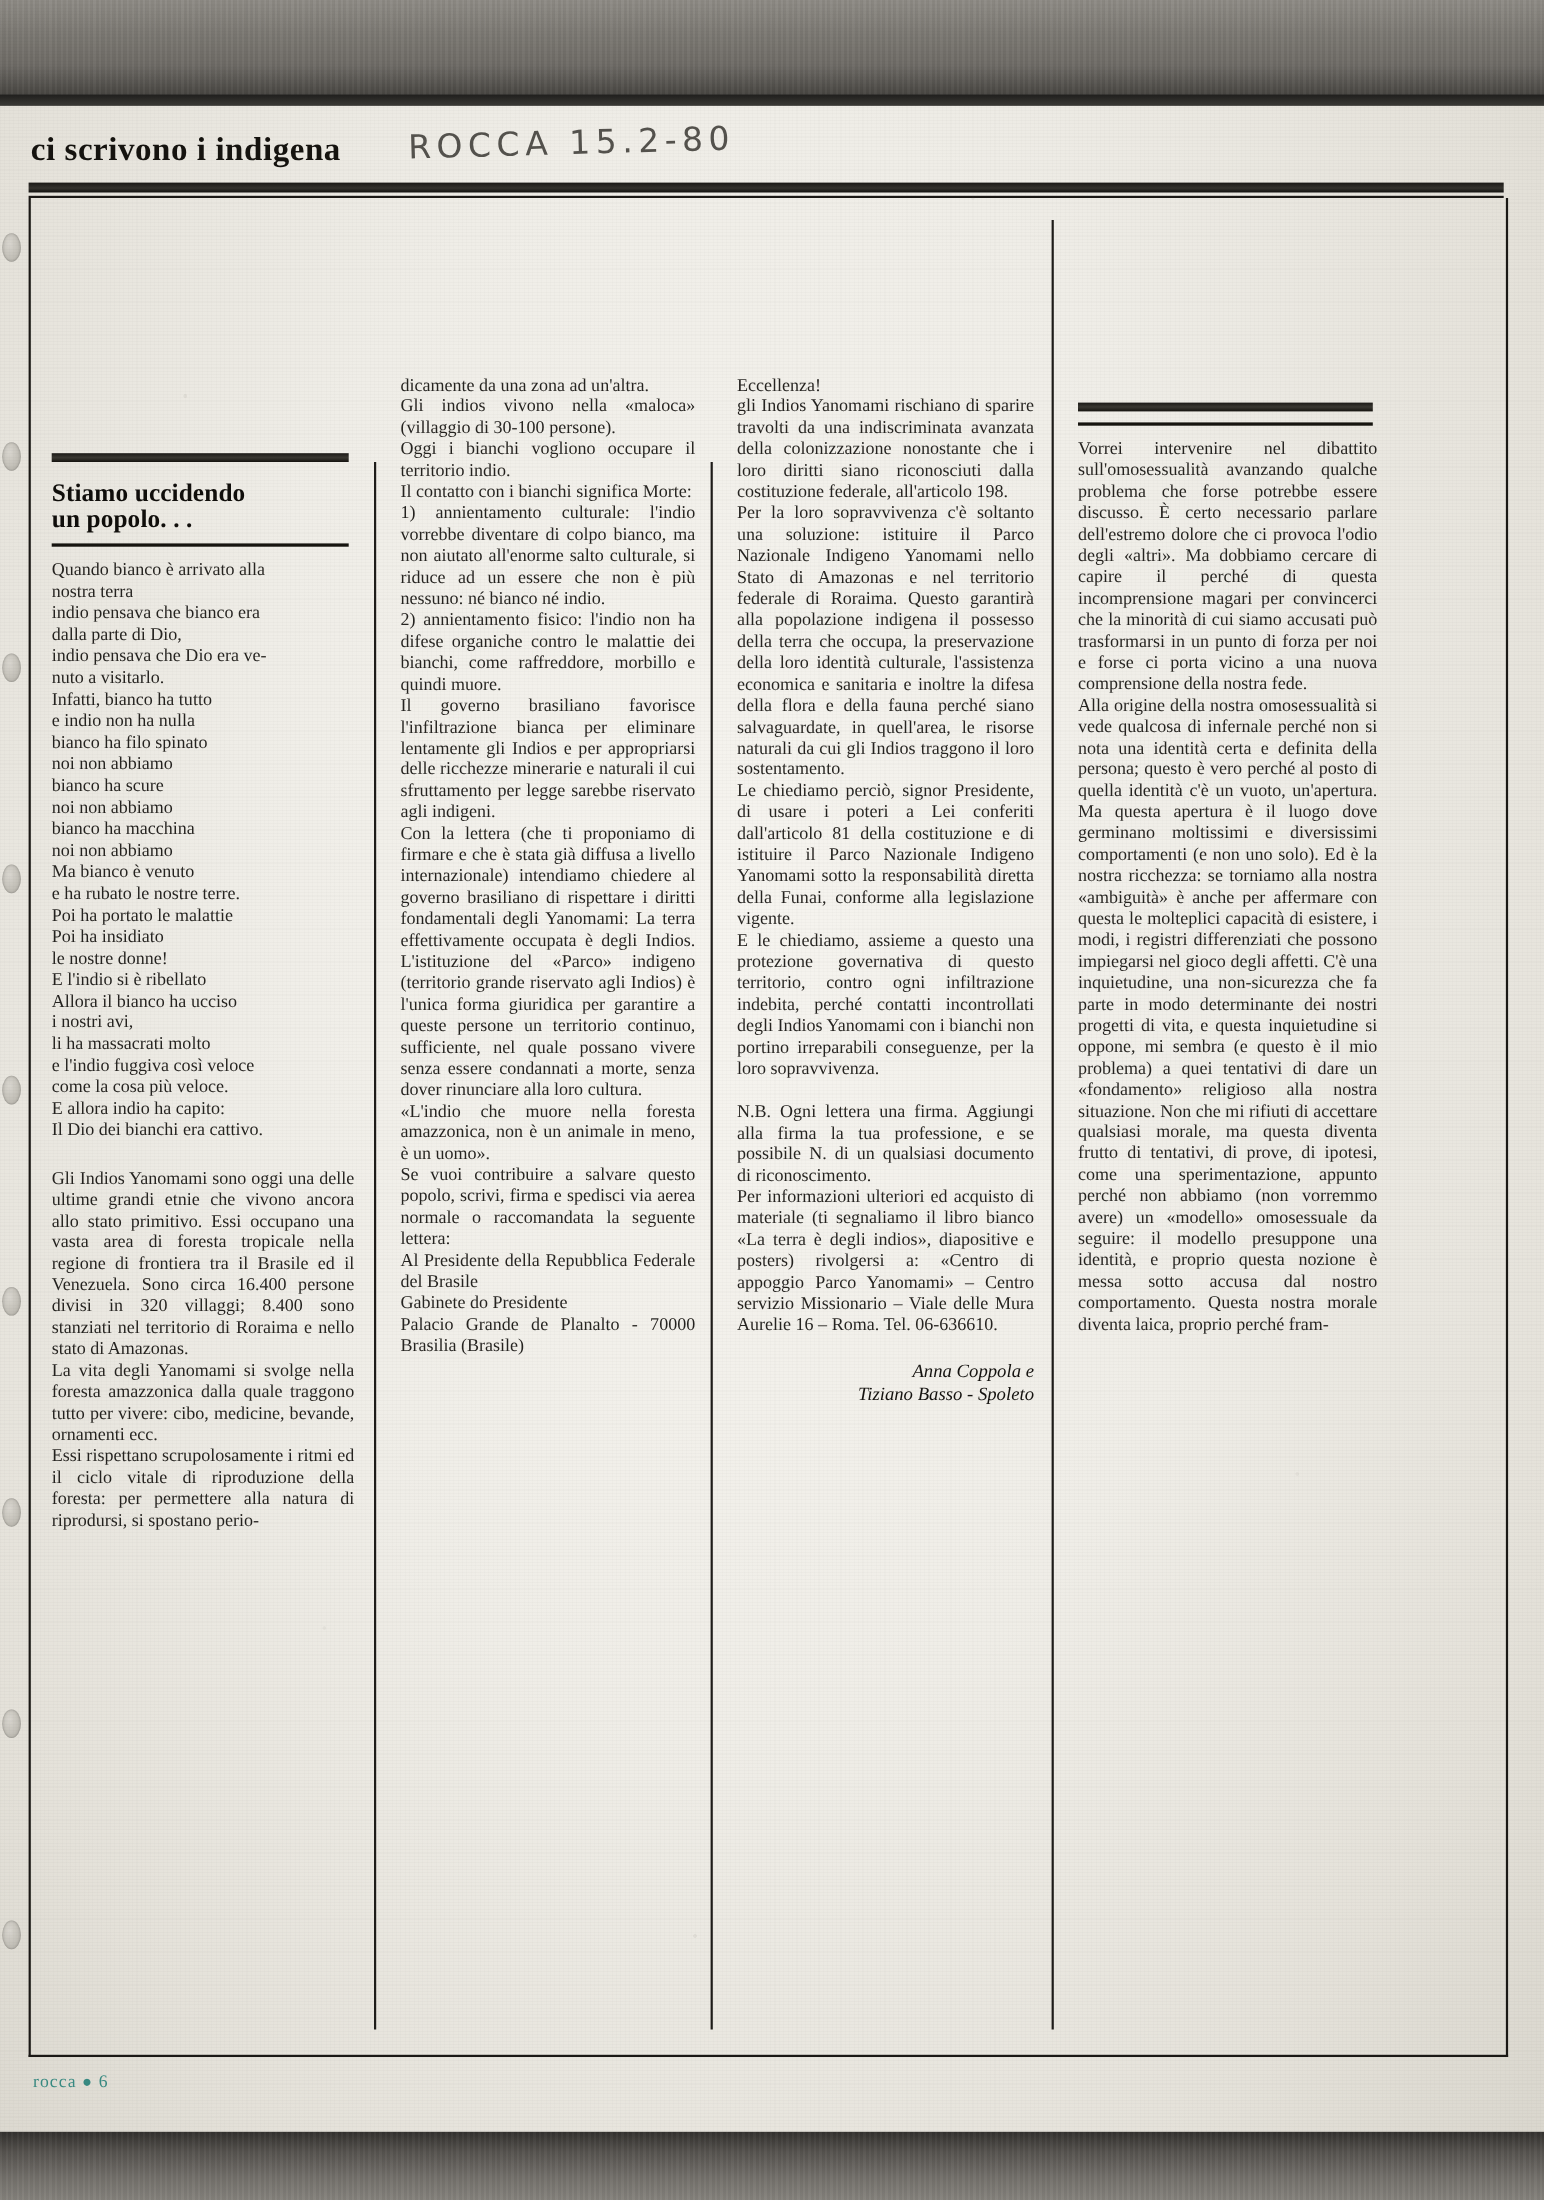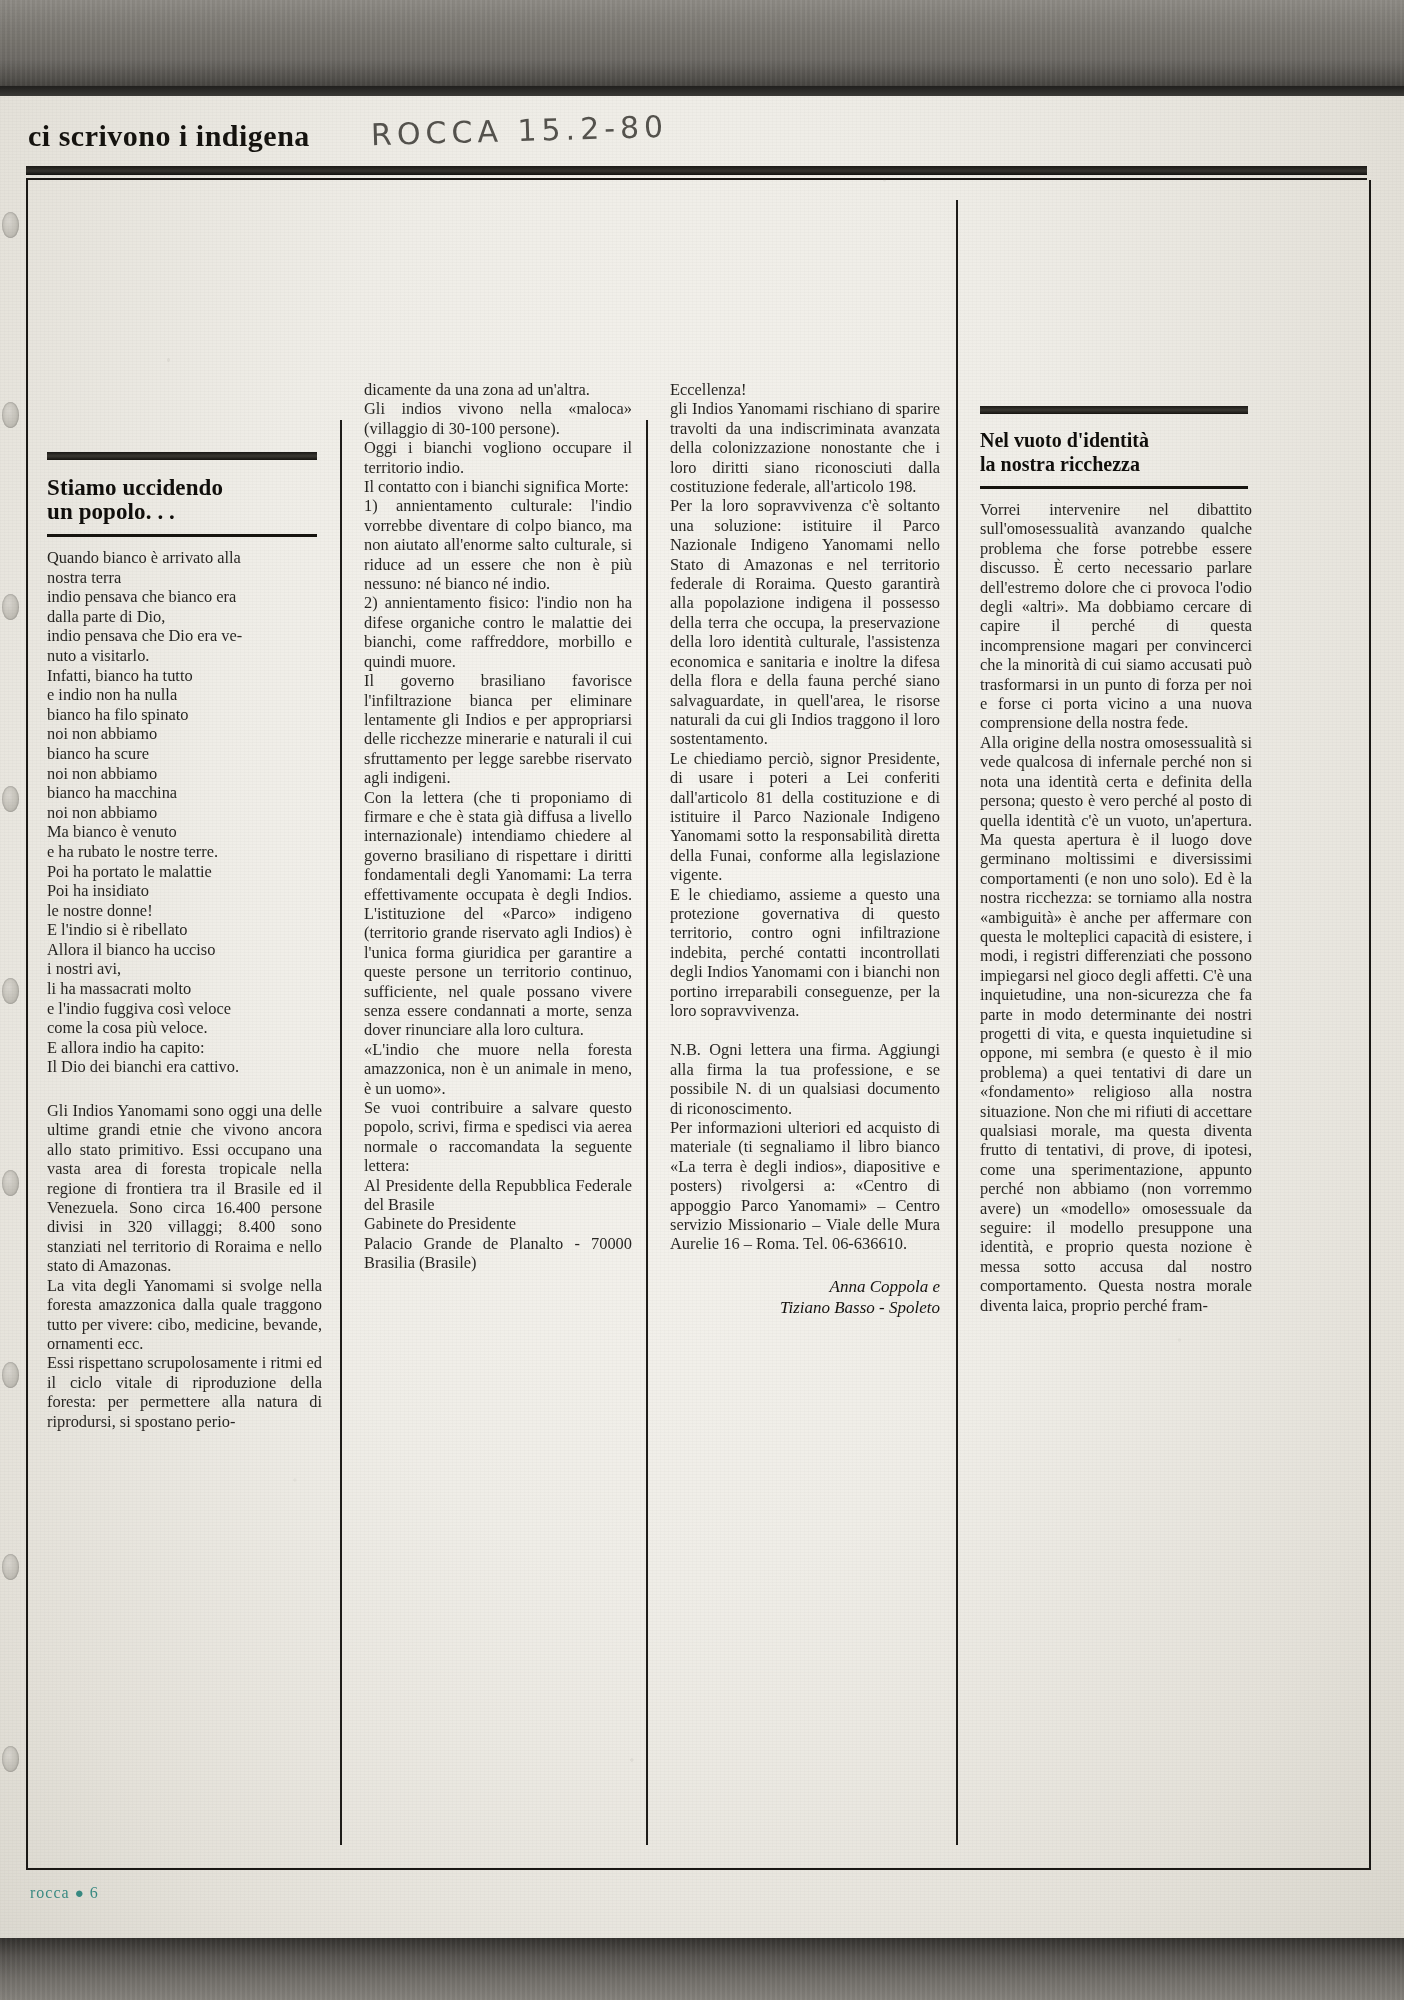--- a/index.html
+++ b/index.html
@@ -96,21 +96,21 @@
     position:absolute;left:26px;top:180px;width:1341px;height:1688px;
     border-left:2px solid #1a1815;
     border-right:2px solid #1a1815;
     border-bottom:2px solid #1a1815;
   }
 
   
   .vrule{position:absolute;width:2px;background:#1e1c19;}
 
   
-  .col{position:absolute;color:#14120f;margin-top:40px;}
+  .col{position:absolute;color:#14120f;}
   .body-txt{
     font-family:"Liberation Serif",serif;
     font-size:16.4px;line-height:19.4px;
     text-align:justify;
     -webkit-hyphens:none;hyphens:none;
   }
 
   .kicker-rule{
     height:8px;background:linear-gradient(180deg,#1b1916,#3a3832 50%,#15130f);
   }
@@ -245,22 +245,20 @@
 Le chiediamo perciò, signor Presidente, di usare i poteri a Lei conferiti dall'articolo 81 della costituzione e di istituire il Parco Nazionale Indigeno Yanomami sotto la responsabilità diretta della Funai, conforme alla legislazione vigente.
 E le chiediamo, assieme a questo una protezione governativa di questo territorio, contro ogni infiltrazione indebita, perché contatti incontrollati degli Indios Yanomami con i bianchi non portino irreparabili conseguenze, per la loro sopravvivenza.</div>
     <div class="body-txt fade" style="margin-top:20px;white-space:pre-line;">N.B. Ogni lettera una firma. Aggiungi alla firma la tua professione, e se possibile N. di un qualsiasi documento di riconoscimento.
 Per informazioni ulteriori ed acquisto di materiale (ti segnaliamo il libro bianco «La terra è degli indios», diapositive e posters) rivolgersi a: «Centro di appoggio Parco Yanomami» – Centro servizio Missionario – Viale delle Mura Aurelie 16 – Roma. Tel. 06-636610.</div>
     <div class="sig" style="margin-top:22px;white-space:pre-line;">Anna Coppola e
 Tiziano Basso - Spoleto</div>
   </div>
 
   <div class="col" style="left:980px;top:366px;width:272px;">
     <div class="kicker-rule" style="width:268px;"></div>
-    <div class="headline-sm" style="margin-top:14px;white-space:pre-line;">Nel vuoto d'identità
-la nostra ricchezza</div>
     <div class="sub-rule" style="width:268px;margin-top:10px;"></div>
     <div class="body-txt fade" style="margin-top:11px;white-space:pre-line;">Vorrei intervenire nel dibattito sull'omosessualità avanzando qualche problema che forse potrebbe essere discusso. È certo necessario parlare dell'estremo dolore che ci provoca l'odio degli «altri». Ma dobbiamo cercare di capire il perché di questa incomprensione magari per convincerci che la minorità di cui siamo accusati può trasformarsi in un punto di forza per noi e forse ci porta vicino a una nuova comprensione della nostra fede.
 Alla origine della nostra omosessualità si vede qualcosa di infernale perché non si nota una identità certa e definita della persona; questo è vero perché al posto di quella identità c'è un vuoto, un'apertura. Ma questa apertura è il luogo dove germinano moltissimi e diversissimi comportamenti (e non uno solo). Ed è la nostra ricchezza: se torniamo alla nostra «ambiguità» è anche per affermare con questa le molteplici capacità di esistere, i modi, i registri differenziati che possono impiegarsi nel gioco degli affetti. C'è una inquietudine, una non-sicurezza che fa parte in modo determinante dei nostri progetti di vita, e questa inquietudine si oppone, mi sembra (e questo è il mio problema) a quei tentativi di dare un «fondamento» religioso alla nostra situazione. Non che mi rifiuti di accettare qualsiasi morale, ma questa diventa frutto di tentativi, di prove, di ipotesi, come una sperimentazione, appunto perché non abbiamo (non vorremmo avere) un «modello» omosessuale da seguire: il modello presuppone una identità, e proprio questa nozione è messa sotto accusa dal nostro comportamento. Questa nostra morale diventa laica, proprio perché fram-</div>
   </div>
 
   <div class="footer">
     <span>rocca</span>
     <span class="dot">●</span>
     <span>6</span>
   </div>

